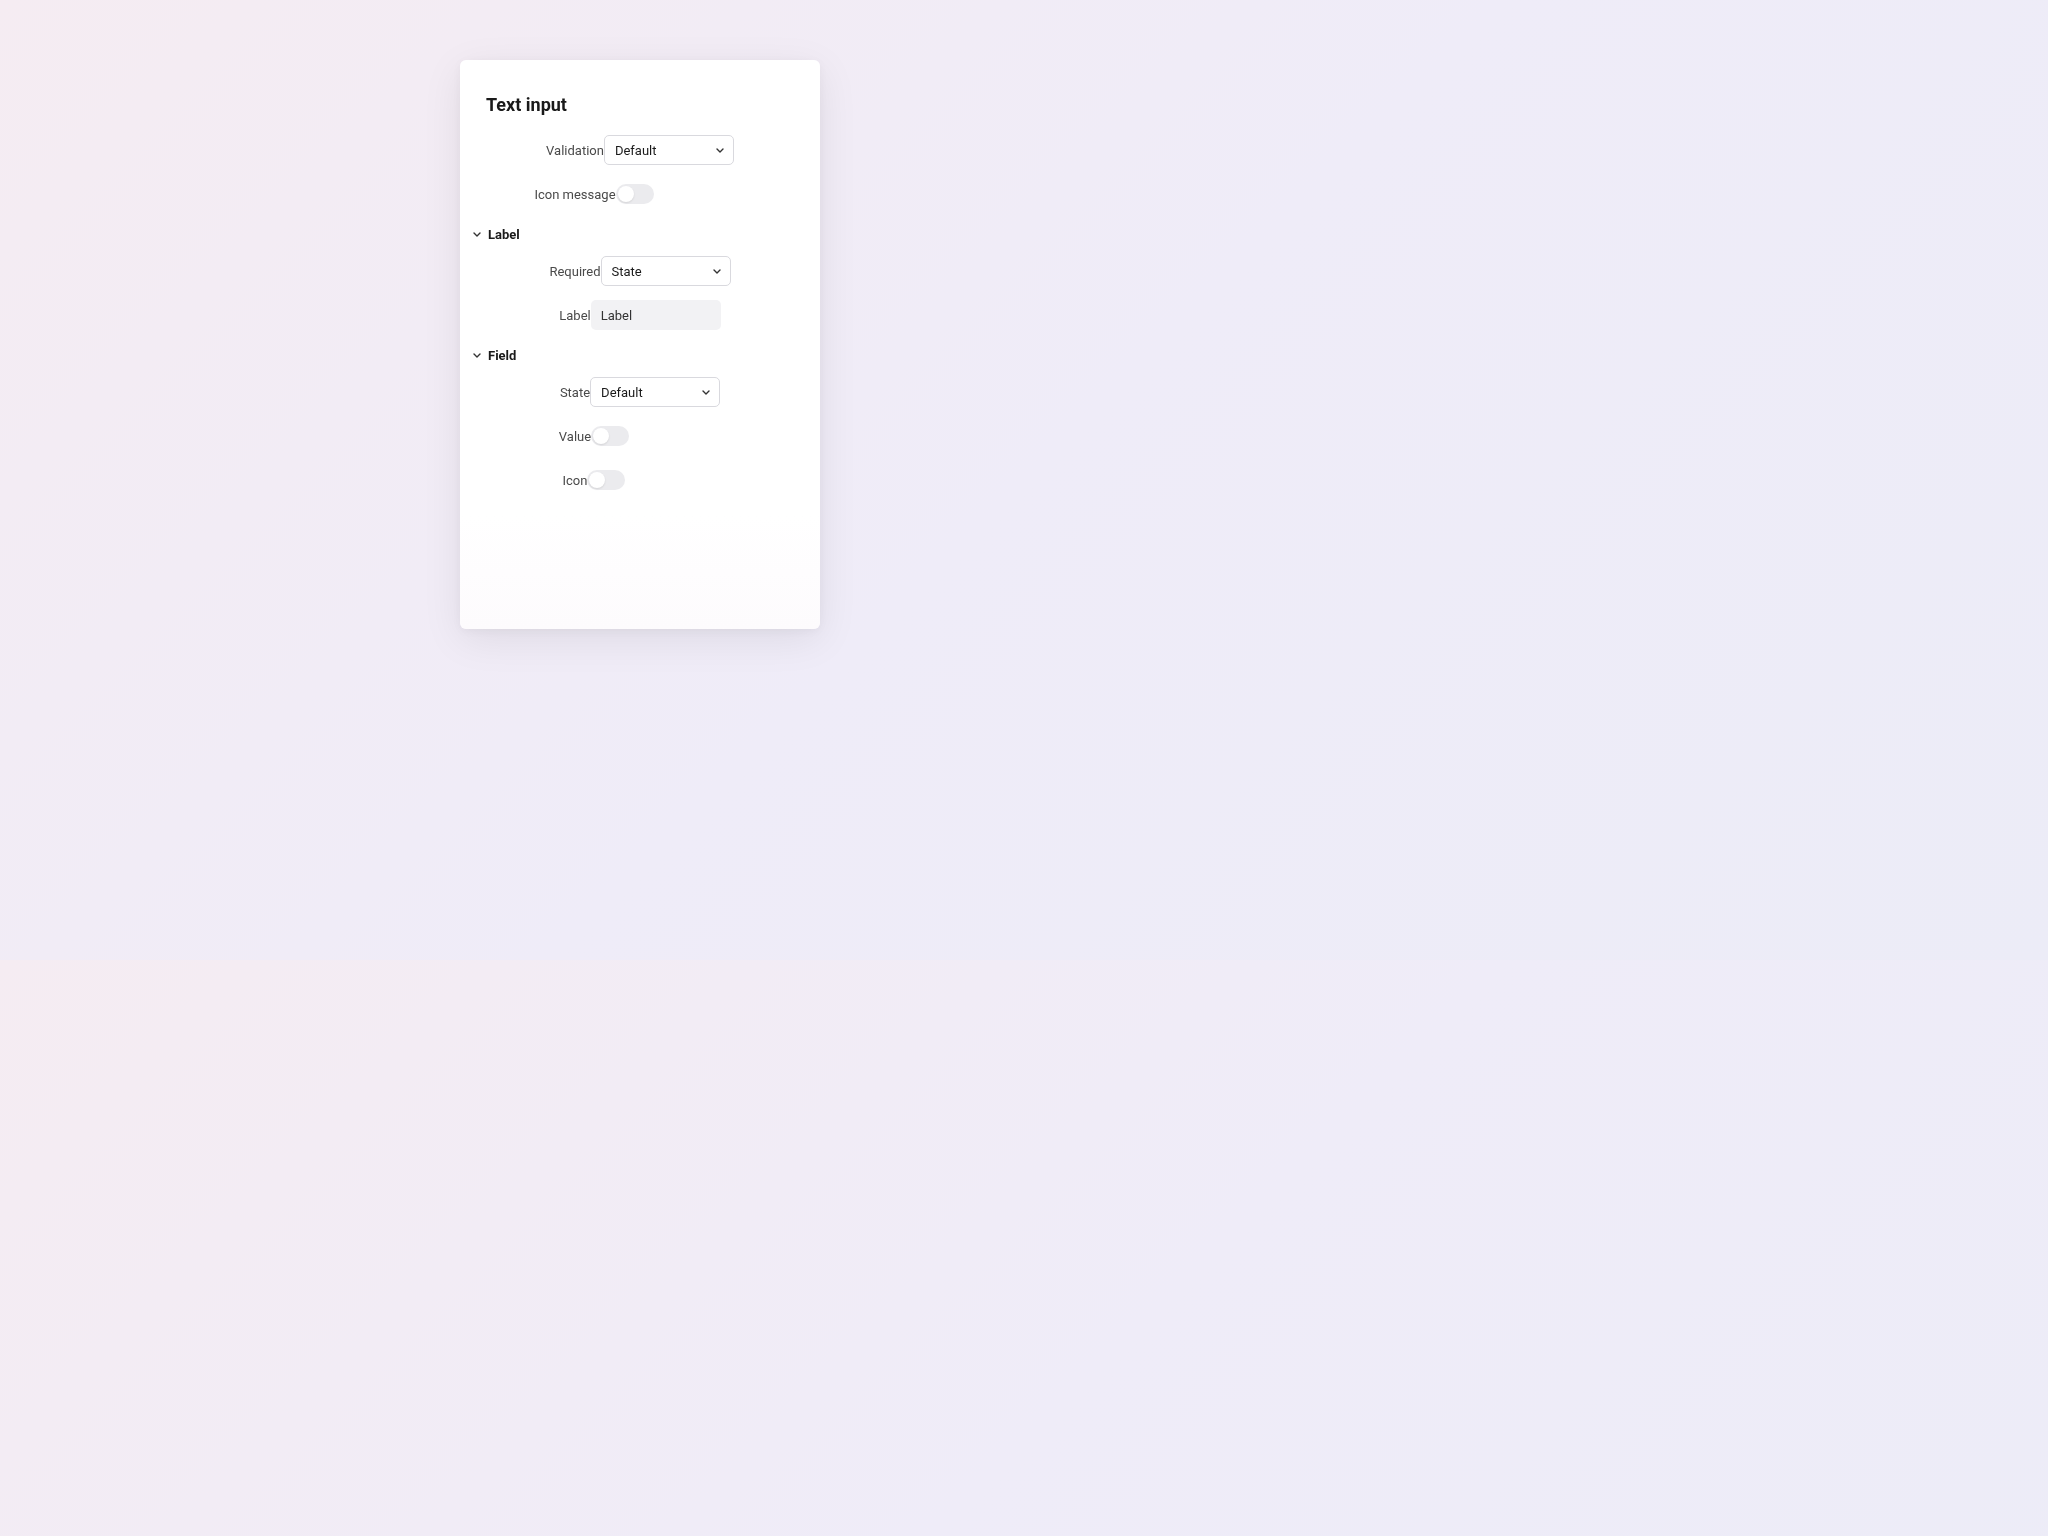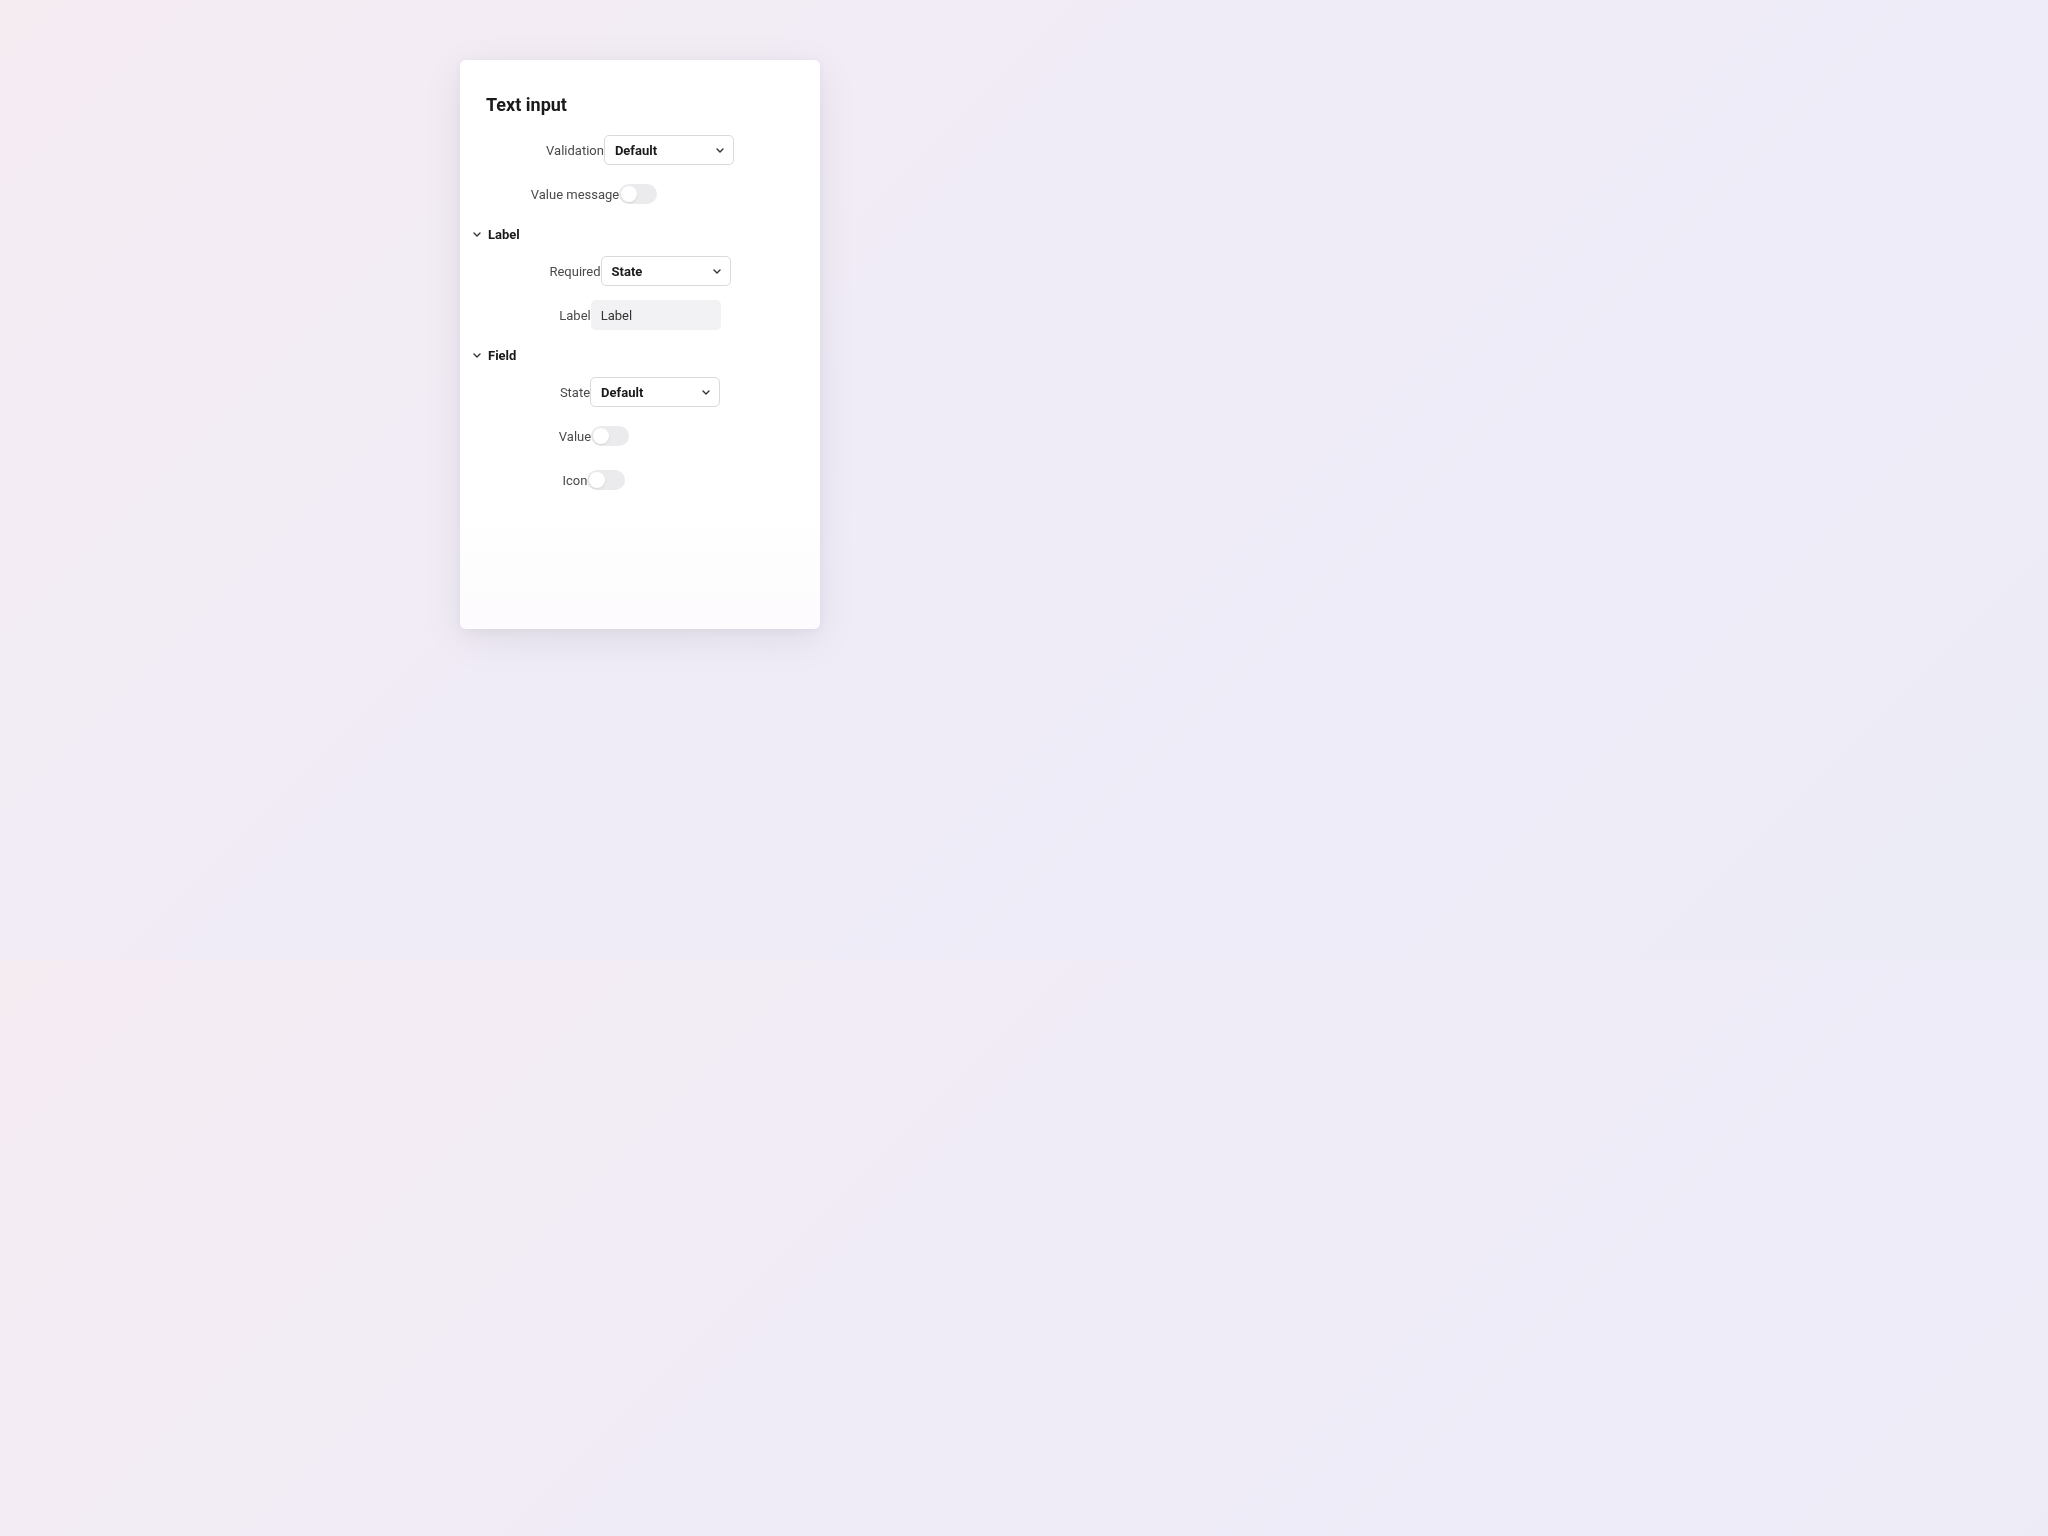--- a/index.html
+++ b/index.html
@@ -67,21 +67,21 @@
     width: 130px;
     height: 30px;
     border: 1px solid #d9d9de;
     border-radius: 5px;
     background: #fff;
     display: flex;
     align-items: center;
     justify-content: space-between;
     padding: 0 8px 0 10px;
     font-size: 13px;
-    font-weight: 700;
+    font-weight: 400;
     color: #1a1a1a;
     cursor: pointer;
   }
   .select .chev-down {
     width: 10px;
     height: 10px;
     display: inline-flex;
     align-items: center;
     justify-content: center;
     color: #333;
@@ -136,21 +136,21 @@
       <span>Default</span>
       <span class="chev-down">
         <svg width="8" height="5" viewBox="0 0 8 5">
             <path d="M1 1 L4 4 L7 1" stroke="currentColor" stroke-width="1.4" fill="none" stroke-linecap="round" stroke-linejoin="round"></path>
           </svg>
       </span>
     </div>
   </div>
 
   <div class="row">
-    <span class="row-label">Value message</span>
+    <span class="row-label">Icon message</span>
     <div class="toggle-wrap">
       <div class="toggle">
         <div class="toggle-knob"></div>
       </div>
     </div>
   </div>
 
   <div class="section-header">
     <span class="chev">
       <svg width="8" height="5" viewBox="0 0 8 5">

